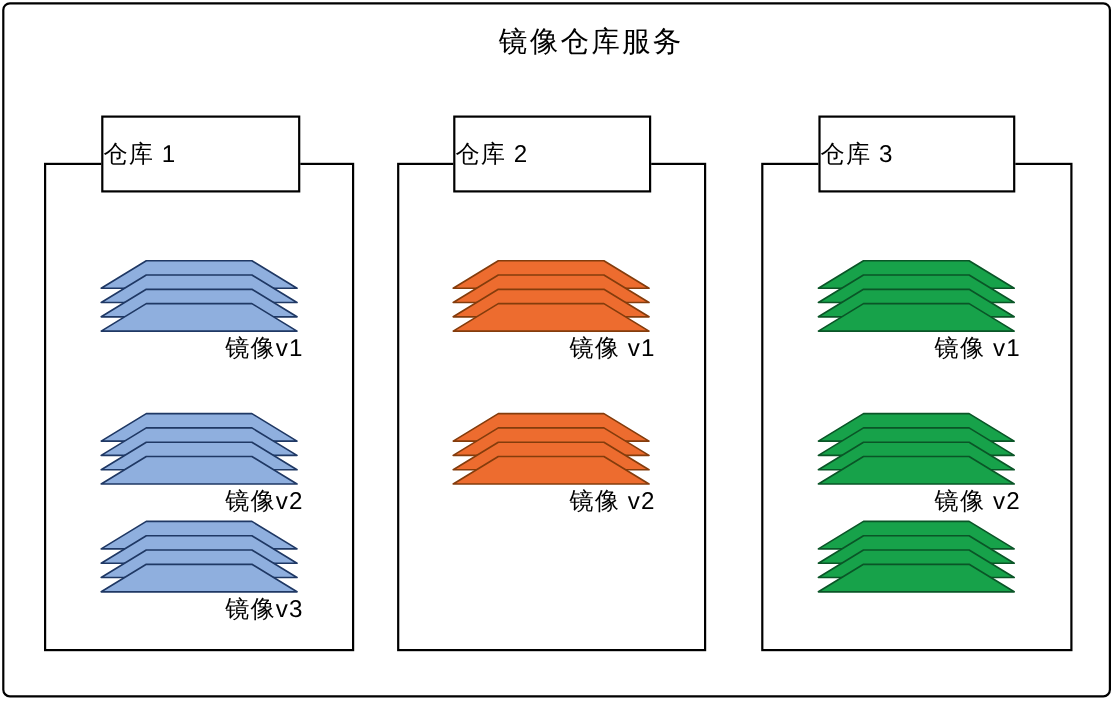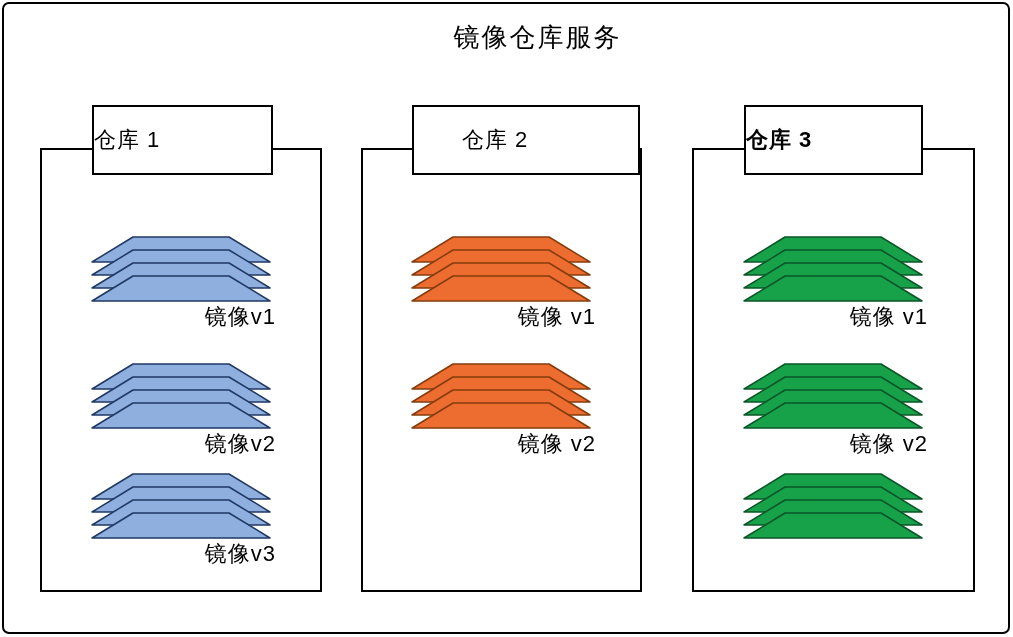--- a/index.html
+++ b/index.html
@@ -47,43 +47,43 @@
     height: 66px;
     background: #ffffff;
     border: 2px solid #000000;
     display: flex;
     align-items: center;
     font-size: 22px;
     letter-spacing: 1px;
     z-index: 2;
   }
   .repo-header.h1 { left: 92px;  width: 177px; }
-  .repo-header.h2 { left: 412px; width: 176px; padding-left: 48px; }
-  .repo-header.h3 { left: 744px; width: 175px; font-weight: bold; }
+  .repo-header.h2 { left: 412px; width: 176px; }
+  .repo-header.h3 { left: 744px; width: 175px; }
   .image-group {
     position: absolute;
     width: 190px;
     text-align: right;
     z-index: 1;
   }
   .image-group .stack { display: block; width: 190px; height: 72px; }
   .image-group .image-label {
     display: block;
     margin-top: -2px;
     font-size: 22px;
     line-height: 28px;
     letter-spacing: 1px;
   }
   
   .col1 { left: 86px; }
   .col2 { left: 406px; }
   .col3 { left: 738px; }
   
   .row1 { top: 233px; }
-  .row2 { top: 360px; }
+  .row2 { top: 372px; }
   .row3 { top: 470px; }
 </style>
 </head>
 <body>
 
 <div class="stage">
   <div class="outer-border"></div>
 
   <div class="title">镜像仓库服务</div>
 

